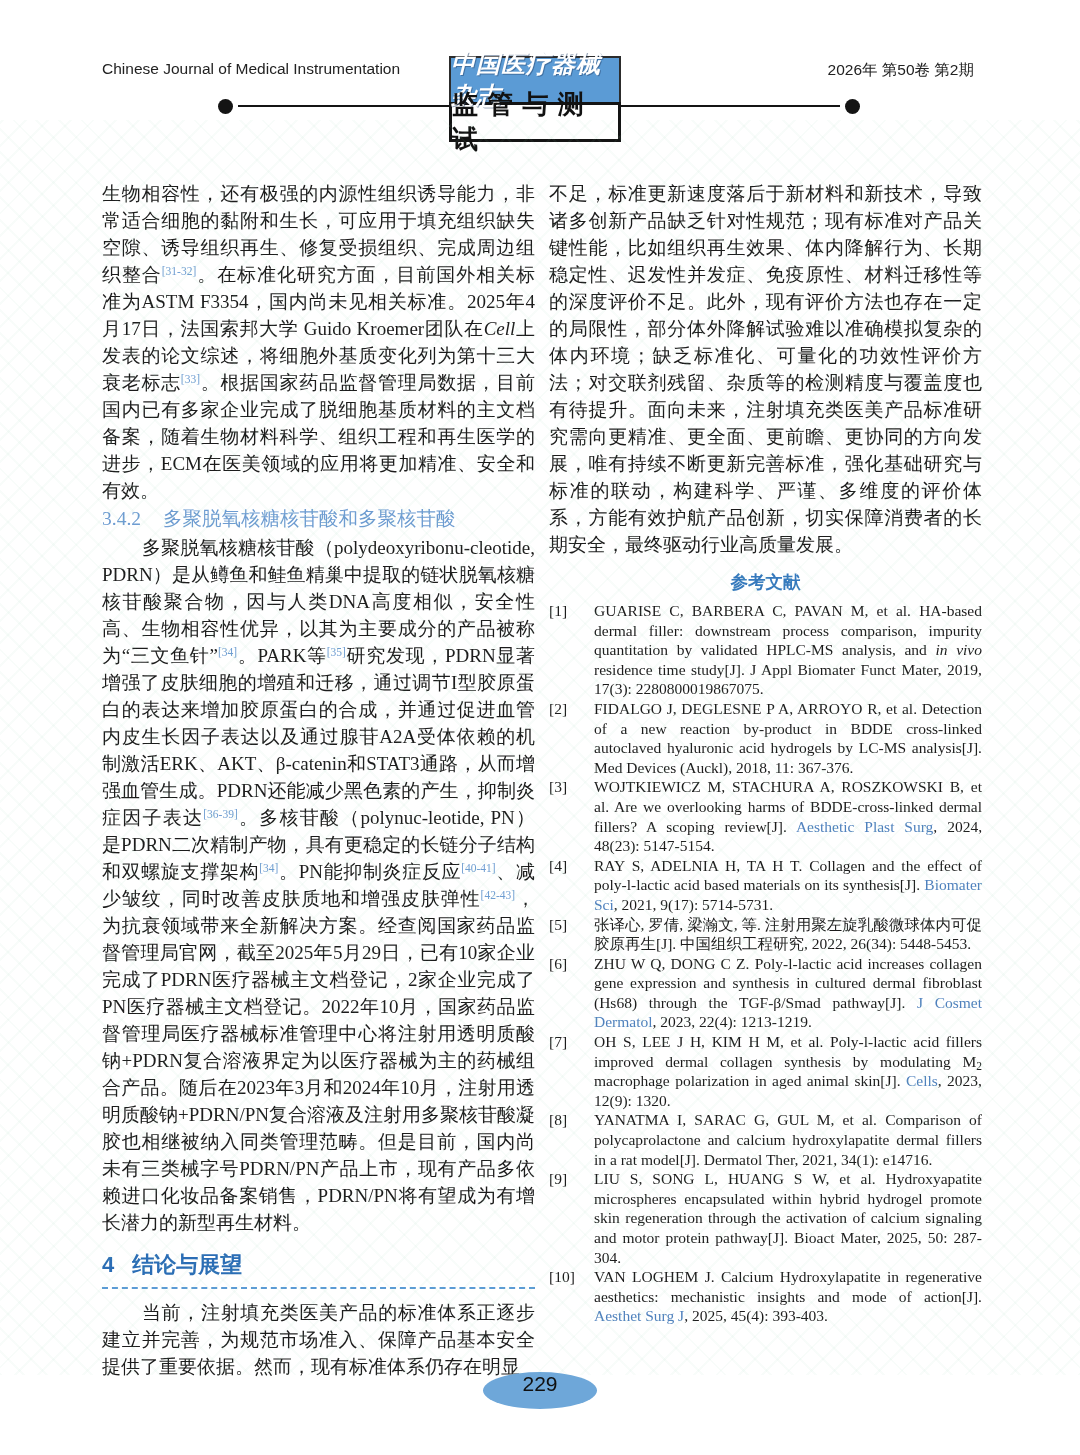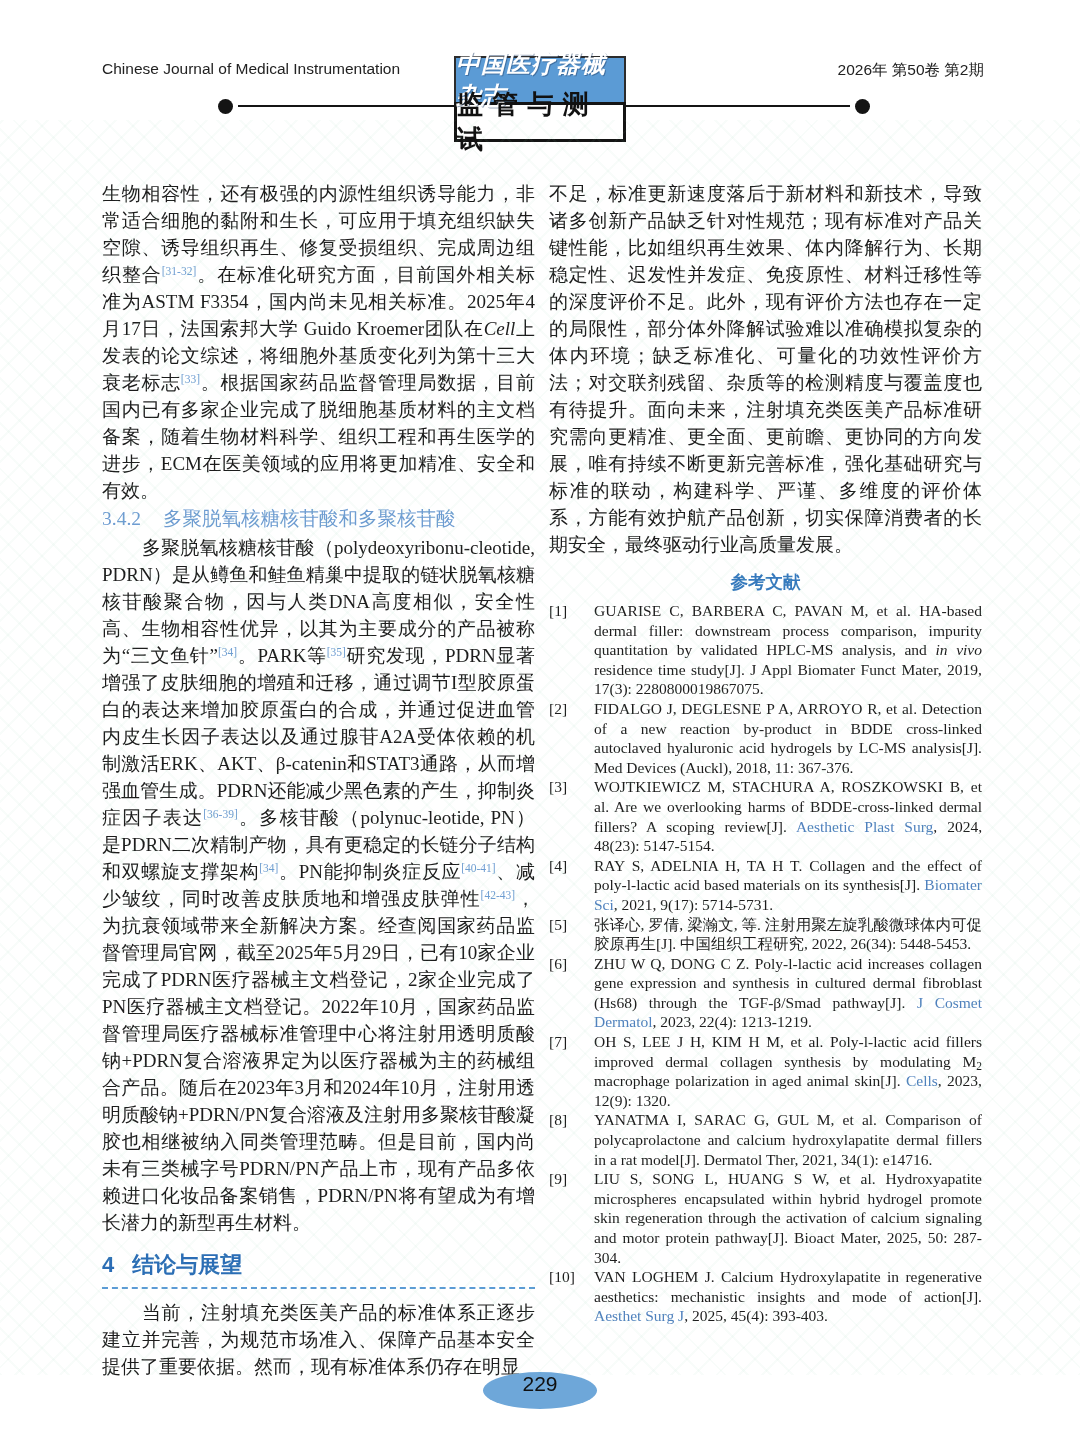--- a/index.html
+++ b/index.html
@@ -17,21 +17,21 @@
   .watermark {
     position: absolute; inset: 120px 0 80px 0;
     background:
       repeating-linear-gradient(45deg, rgba(140,205,170,0.06) 0 2px, transparent 2px 16px),
       repeating-linear-gradient(-45deg, rgba(140,205,170,0.06) 0 2px, transparent 2px 16px);
     pointer-events: none;
     z-index: 5;
   }
 
   
-  .header { position: absolute; top: 0; left: 0; right: 0; height: 176px; z-index: 2; }
+  .header { position: absolute; top: 0; left: 0; right: 10px; height: 176px; z-index: 2; }
   .header-top {
     position: absolute; top: 60px; left: 102px; right: 96px;
     display: flex; justify-content: space-between; align-items: flex-start;
     font-family: "Liberation Sans", sans-serif;
     font-size: 15.5px; color: #222;
   }
   .header-rule { position: absolute; top: 99px; left: 218px; right: 210px; height: 14px; }
   .header-rule .rule-line {
     position: absolute; left: 20px; right: 20px; top: 6px;
     border-top: 2.5px solid #141414;

